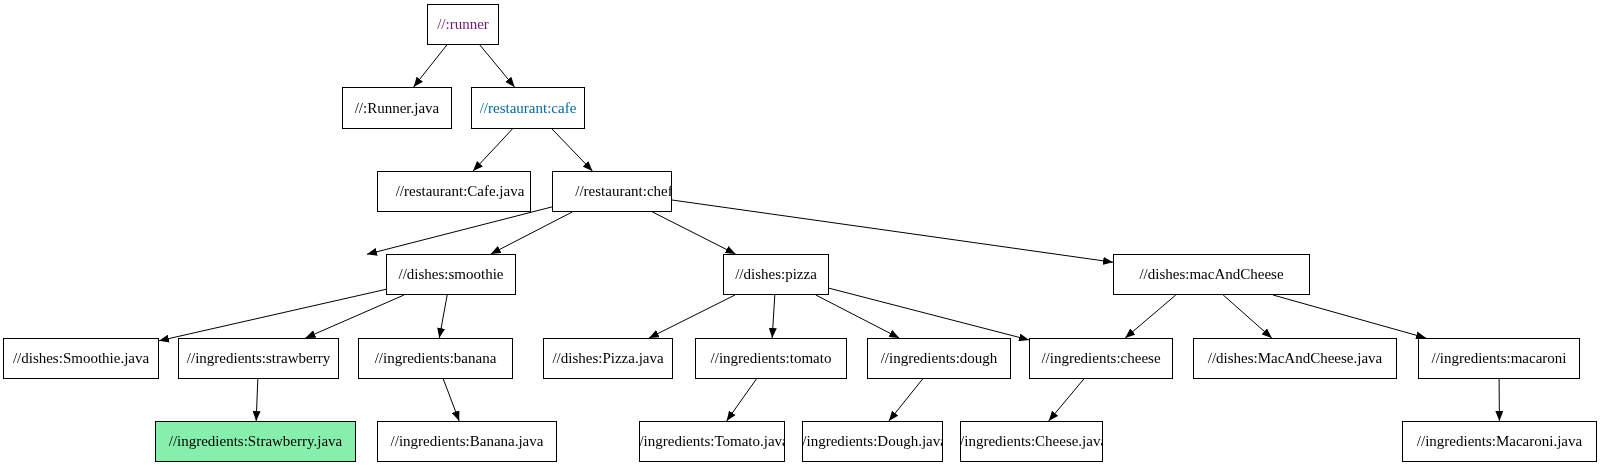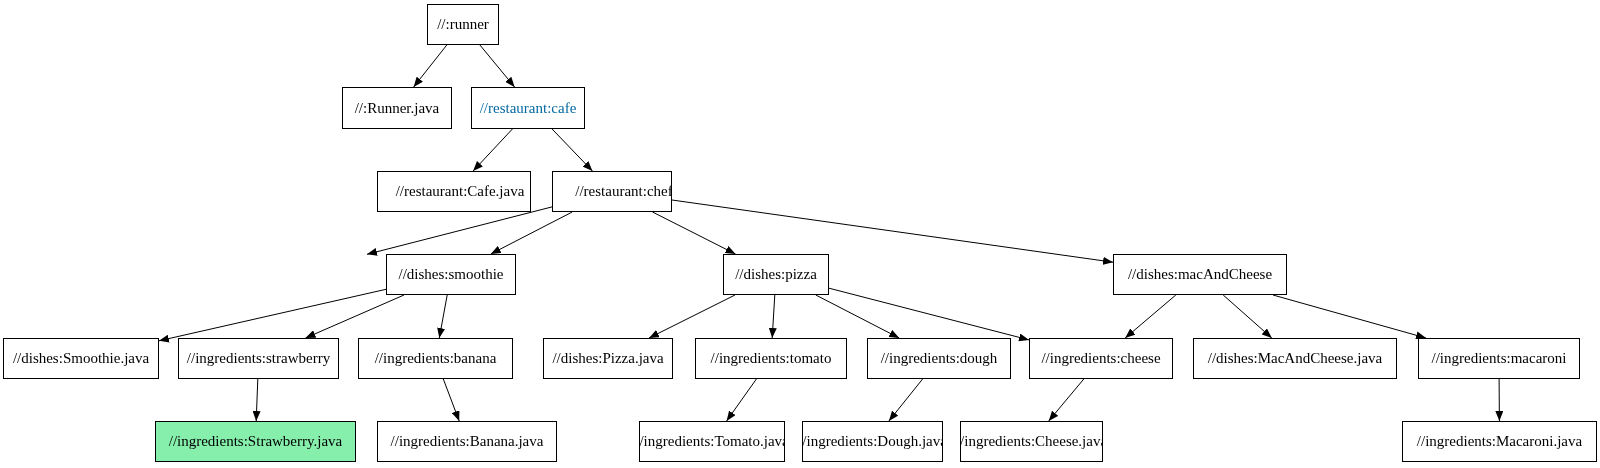--- a/index.html
+++ b/index.html
@@ -68,28 +68,28 @@
         <line x1="1175.8" y1="295.0" x2="1125.2" y2="338.0" stroke="#000000" stroke-width="1" marker-end="url(#arrowhead)"></line>
         <line x1="1223.2" y1="295.0" x2="1271.8" y2="338.0" stroke="#000000" stroke-width="1" marker-end="url(#arrowhead)"></line>
         <line x1="1273.0" y1="295.0" x2="1426.0" y2="338.0" stroke="#000000" stroke-width="1" marker-end="url(#arrowhead)"></line>
         <line x1="756.4" y1="379.0" x2="726.6" y2="421.0" stroke="#000000" stroke-width="1" marker-end="url(#arrowhead)"></line>
         <line x1="922.6" y1="379.0" x2="888.9" y2="421.0" stroke="#000000" stroke-width="1" marker-end="url(#arrowhead)"></line>
         <line x1="1083.8" y1="379.0" x2="1048.7" y2="421.0" stroke="#000000" stroke-width="1" marker-end="url(#arrowhead)"></line>
         <line x1="1499.1" y1="379.0" x2="1499.4" y2="421.0" stroke="#000000" stroke-width="1" marker-end="url(#arrowhead)"></line>
       </g>
   </svg>
 
-<div class="graph-node" style="left: 427px; top: 4px; width: 72px; height: 41px; border-color: rgb(0, 0, 0); background: rgb(255, 255, 255); color: #000000;">//:runner</div>
+<div class="graph-node" style="left: 427px; top: 4px; width: 72px; height: 41px; border-color: rgb(0, 0, 0); background: rgb(255, 255, 255); color: #701a75;">//:runner</div>
     <div class="graph-node" style="left: 342px; top: 87px; width: 110px; height: 42px; border-color: rgb(0, 0, 0); background: rgb(255, 255, 255); color: rgb(0, 0, 0);">//:Runner.java</div>
     <div class="graph-node" style="left: 471px; top: 87px; width: 114px; height: 42px; border-color: rgb(0, 0, 0); background: rgb(255, 255, 255); color: #0369a1;">//restaurant:cafe</div>
     <div class="graph-node" style="left: 377px; top: 171px; width: 154px; height: 41px; border-color: rgb(0, 0, 0); background: rgb(255, 255, 255); color: rgb(0, 0, 0); padding-left: 12px;">//restaurant:Cafe.java</div>
     <div class="graph-node" style="left: 552px; top: 171px; width: 120px; height: 41px; border-color: rgb(0, 0, 0); background: rgb(255, 255, 255); color: rgb(0, 0, 0); padding-left: 24px;">//restaurant:chef</div>
     <div class="graph-node" style="left: 386px; top: 254px; width: 130px; height: 41px; border-color: rgb(0, 0, 0); background: rgb(255, 255, 255); color: rgb(0, 0, 0);">//dishes:smoothie</div>
     <div class="graph-node" style="left: 723px; top: 254px; width: 106px; height: 41px; border-color: rgb(0, 0, 0); background: rgb(255, 255, 255); color: rgb(0, 0, 0);">//dishes:pizza</div>
-    <div class="graph-node" style="left: 1113px; top: 254px; width: 174px; height: 41px; border-color: rgb(0, 0, 0); background: rgb(255, 255, 255); color: rgb(0, 0, 0);">//dishes:macAndCheese</div>
+    <div class="graph-node" style="left: 1113px; top: 254px; width: 197px; height: 41px; border-color: rgb(0, 0, 0); background: rgb(255, 255, 255); color: rgb(0, 0, 0);">//dishes:macAndCheese</div>
     <div class="graph-node" style="left: 3px; top: 338px; width: 156px; height: 41px; border-color: rgb(0, 0, 0); background: rgb(255, 255, 255); color: rgb(0, 0, 0);">//dishes:Smoothie.java</div>
     <div class="graph-node" style="left: 178px; top: 338px; width: 161px; height: 41px; border-color: rgb(0, 0, 0); background: rgb(255, 255, 255); color: rgb(0, 0, 0);">//ingredients:strawberry</div>
     <div class="graph-node" style="left: 358px; top: 338px; width: 155px; height: 41px; border-color: rgb(0, 0, 0); background: rgb(255, 255, 255); color: rgb(0, 0, 0);">//ingredients:banana</div>
     <div class="graph-node" style="left: 543px; top: 338px; width: 130px; height: 41px; border-color: rgb(0, 0, 0); background: rgb(255, 255, 255); color: rgb(0, 0, 0);">//dishes:Pizza.java</div>
     <div class="graph-node" style="left: 695px; top: 338px; width: 152px; height: 41px; border-color: rgb(0, 0, 0); background: rgb(255, 255, 255); color: rgb(0, 0, 0);">//ingredients:tomato</div>
     <div class="graph-node" style="left: 867px; top: 338px; width: 144px; height: 41px; border-color: rgb(0, 0, 0); background: rgb(255, 255, 255); color: rgb(0, 0, 0);">//ingredients:dough</div>
     <div class="graph-node" style="left: 1029px; top: 338px; width: 144px; height: 41px; border-color: rgb(0, 0, 0); background: rgb(255, 255, 255); color: rgb(0, 0, 0);">//ingredients:cheese</div>
     <div class="graph-node" style="left: 1193px; top: 338px; width: 204px; height: 41px; border-color: rgb(0, 0, 0); background: rgb(255, 255, 255); color: rgb(0, 0, 0);">//dishes:MacAndCheese.java</div>
     <div class="graph-node" style="left: 1418px; top: 338px; width: 162px; height: 41px; border-color: rgb(0, 0, 0); background: rgb(255, 255, 255); color: rgb(0, 0, 0);">//ingredients:macaroni</div>
     <div class="graph-node" style="left: 155px; top: 421px; width: 201px; height: 41px; border-color: rgb(0, 0, 0); background: #86efac; color: rgb(0, 0, 0);">//ingredients:Strawberry.java</div>

